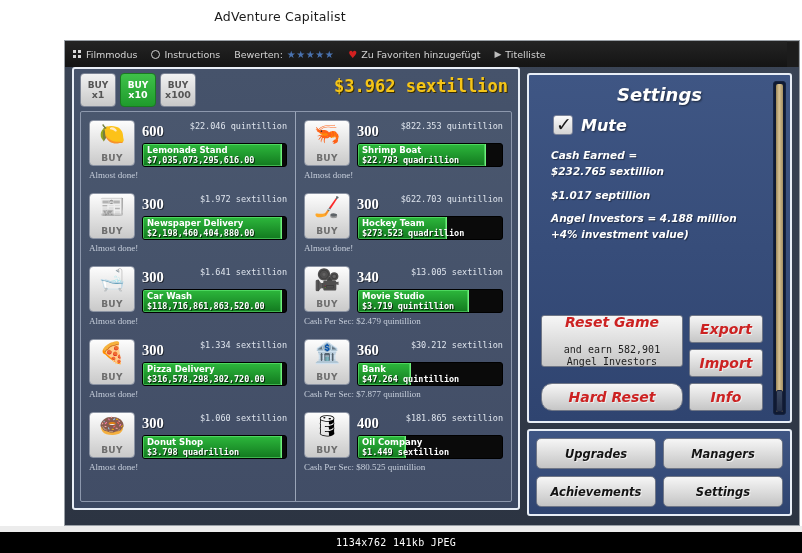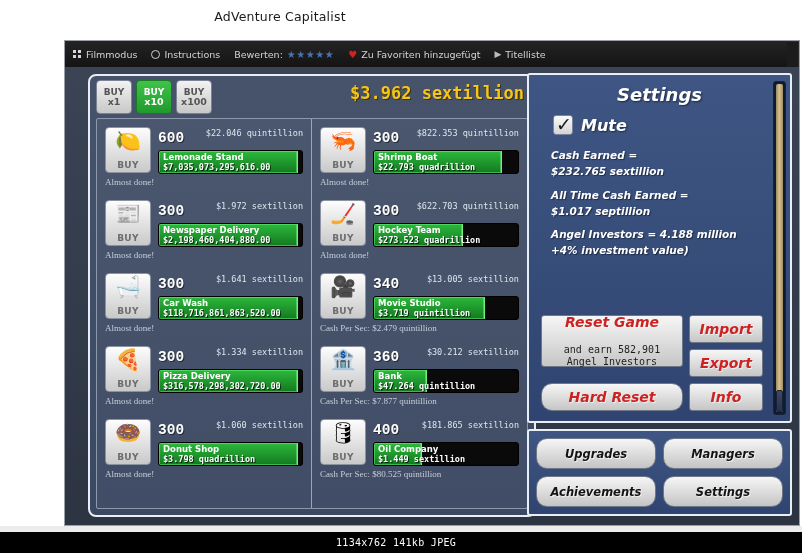--- a/index.html
+++ b/index.html
@@ -60,27 +60,26 @@
   .ico-play { color: #bdbdbd; font-size: 9px; }
 
   
   .stage {
     position: absolute; left: 0; top: 26px; right: 0; bottom: 0;
     background: linear-gradient(#3a4455, #2c3442);
   }
 
   
   .biz-panel {
-    position: absolute; left: 7px; top: 7px;
+    position: absolute; left: 7px; top: 0;
     width: 448px; height: 443px;
     background: linear-gradient(#46536b, #3b4862);
     border: 2px solid #e8eef6;
-    border-radius: 8px;
+    border-radius: 3px;
     overflow: hidden;
-    margin-left: 16px;
   }
   .biz-head {
     position: relative; height: 42px;
     display: flex; align-items: center;
   }
   .buy-multipliers { display: flex; gap: 4px; margin-left: 6px; }
   .mbtn {
     width: 36px; height: 34px; border-radius: 4px;
     border: 1px solid #7b8394;
     background: linear-gradient(#f2f2f2, #c8c8c8);
@@ -125,21 +124,21 @@
   }
   .biz-icon .buy-word {
     position: relative; z-index: 2;
     font-size: 9px; font-weight: bold; color: #6d6d6d;
     font-family: "DejaVu Sans", sans-serif;
     margin-bottom: 2px; letter-spacing: .3px;
   }
   .biz-qty {
     position: absolute; left: 55px; top: 7px;
     font-size: 14.5px; font-weight: bold; color: #ffffff;
-    font-family: Liberation Mono, monospace;
+    font-family: Liberation Serif, serif;
     text-shadow: 1px 1px 0 rgba(0,0,0,.5);
   }
   .biz-cost {
     position: absolute; right: 2px; top: 5px;
     text-align: right; font-size: 8.5px; color: #dfe5ee;
     font-family: "DejaVu Sans Mono", monospace;
     line-height: 1.25; max-width: 108px;
   }
   .biz-bar {
     position: absolute; left: 55px; right: 2px; top: 27px; height: 24px;
@@ -270,21 +269,21 @@
     width: 265px; height: 87px;
     background: linear-gradient(#3f5684, #2f4470);
     border: 2px solid #e8eef6;
     border-radius: 3px;
     padding: 7px;
     display: grid; grid-template-columns: 1fr 1fr;
     grid-template-rows: 1fr 1fr; gap: 7px;
   }
   .nav-btn {
     background: linear-gradient(#f6f6f6, #c4c4c4);
-    border: 1px solid #6f7686; border-radius: 11px;
+    border: 1px solid #6f7686; border-radius: 5px;
     display: flex; align-items: center; justify-content: center;
     font-size: 11.5px; font-weight: bold; color: #141414;
     font-style: italic;
     text-shadow: 1px 1px 0 rgba(255,255,255,.65);
     cursor: pointer;
   }
 
   
   .caption-strip {
     position: absolute; left: 0; bottom: 0; width: 802px; height: 21px;
@@ -513,39 +512,38 @@
 
         <div class="mute-row">
           <div class="checkbox"></div>
           <div class="mute-label">Mute</div>
         </div>
 
         <div class="stats" id="stats-block">
             <div class="stat-line">Cash Earned =</div>
             <div class="stat-line">$232.765 sextillion</div>
             <div class="stat-gap"></div>
-            <div class="stat-line">All Time Cash Earned =</div>
             <div class="stat-line">$1.017 septillion</div>
             <div class="stat-gap"></div>
             <div class="stat-line">Angel Investors = 4.188 million</div>
             <div class="stat-line">+4% investment value)</div>
           </div>
 
         <div class="sbtn-grid">
           <div class="sbtn-row">
             <div class="sbtn btn-reset">
               <span class="big">Reset Game</span>
               <span class="sub"><span>and earn 582,901</span><br><span>Angel Investors</span></span>
             </div>
             <div class="col-right">
               <div class="sbtn btn-small">
+                <span class="big">Export</span>
+              </div>
+              <div class="sbtn btn-small">
                 <span class="big">Import</span>
-              </div>
-              <div class="sbtn btn-small">
-                <span class="big">Export</span>
               </div>
             </div>
           </div>
           <div class="sbtn-row">
             <div class="sbtn btn-hard">
               <span class="big">Hard Reset</span>
             </div>
             <div class="sbtn btn-small" style="margin-top:6px">
               <span class="big">Info</span>
             </div>

